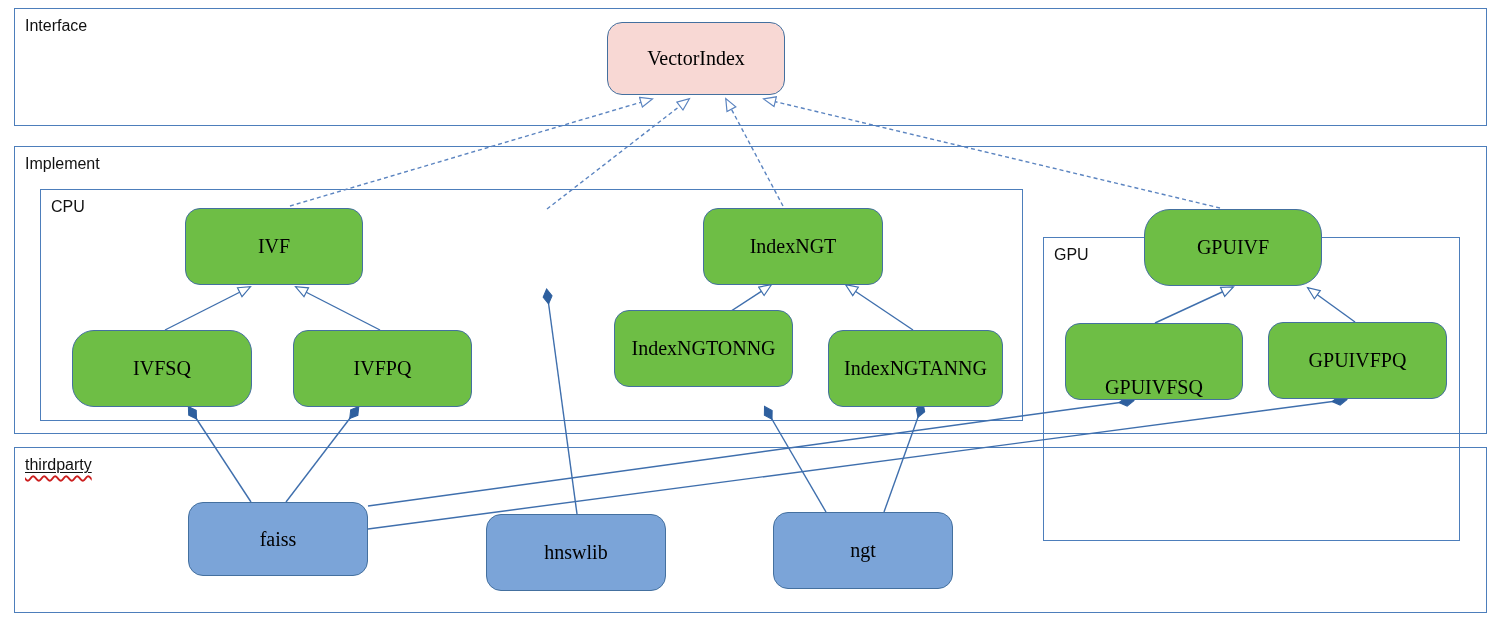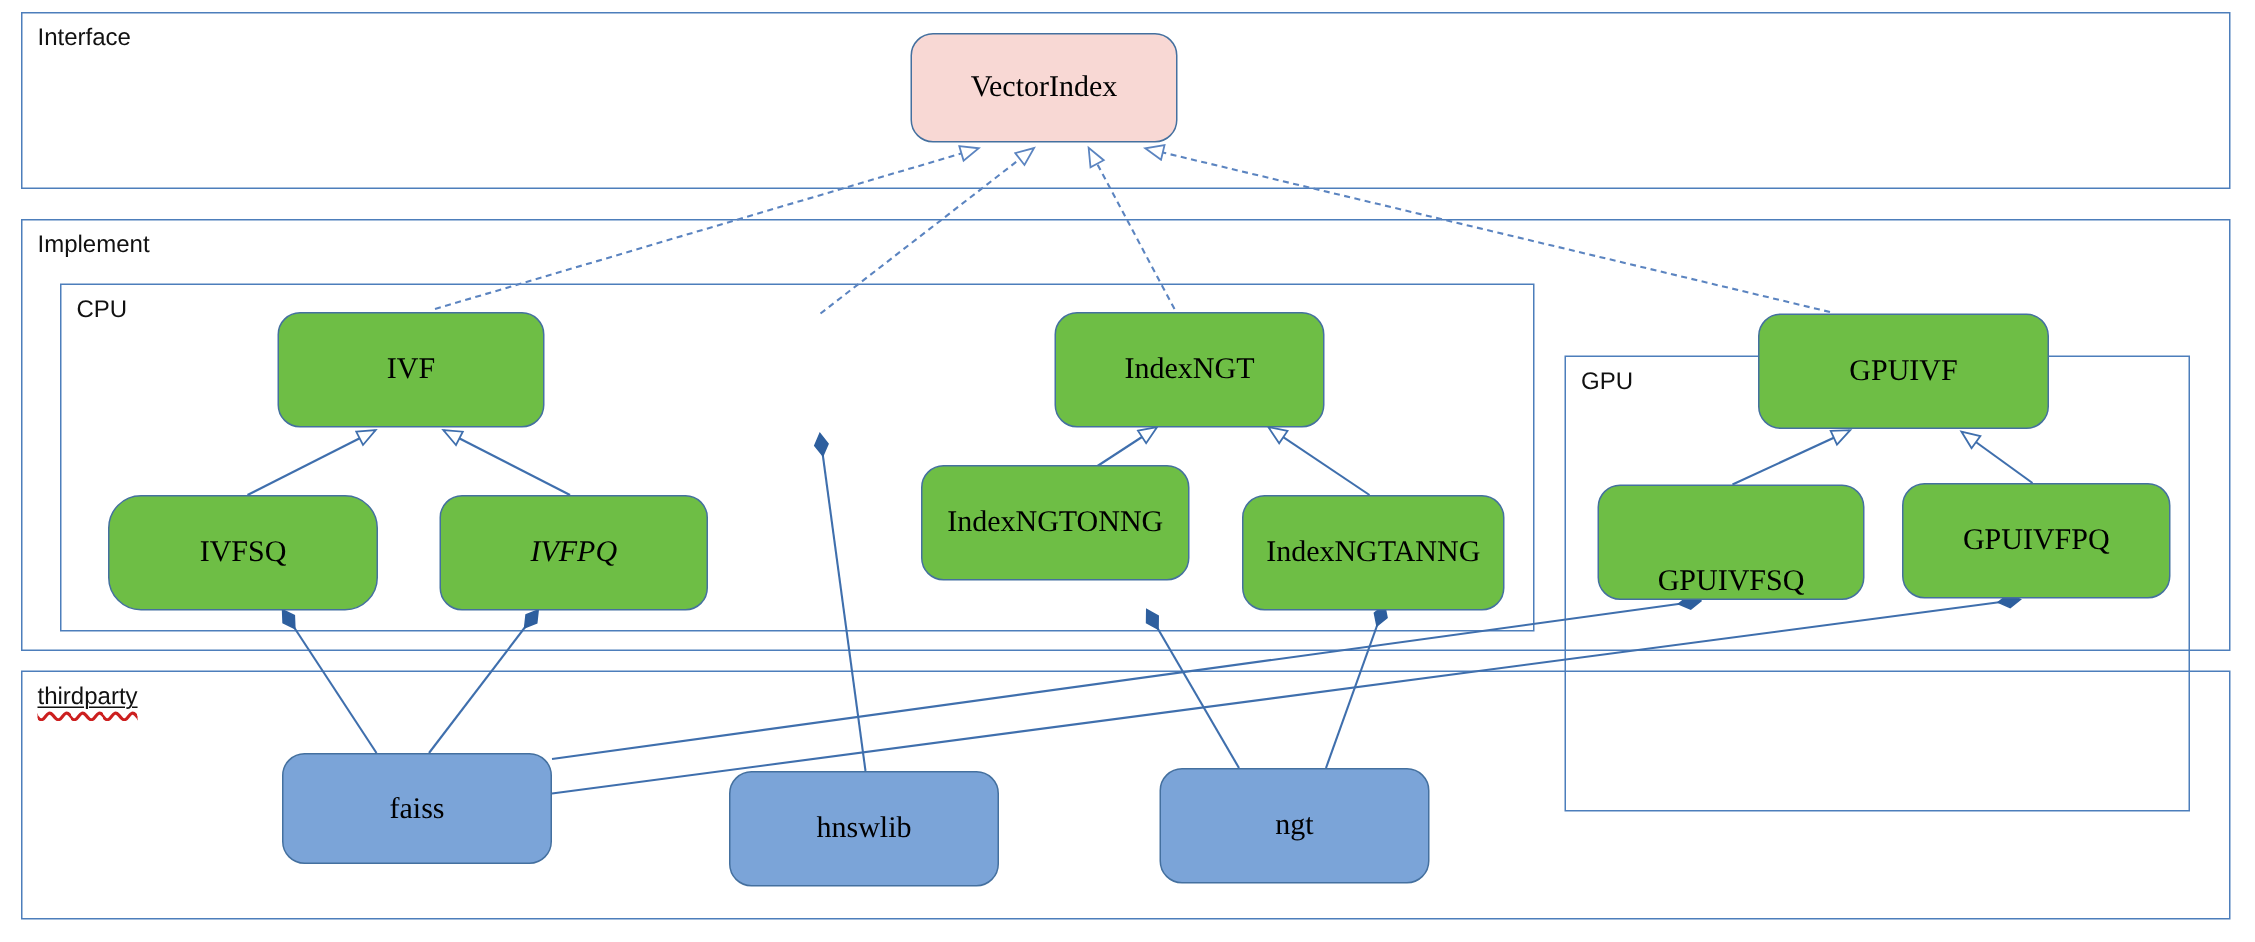--- a/index.html
+++ b/index.html
@@ -99,31 +99,31 @@
   <div class="node green" style="left:185px;top:208px;width:178px;height:77px;">
       <span>IVF</span>
     </div>
   <div class="node green" style="left:703px;top:208px;width:180px;height:77px;">
       <span>IndexNGT</span>
     </div>
 
   <div class="node green" style="left:72px;top:330px;width:180px;height:77px;border-radius:22px;">
       <span>IVFSQ</span>
     </div>
-  <div class="node green" style="left:293px;top:330px;width:179px;height:77px;font-style:italic;">
+  <div class="node green" style="left:293px;top:330px;width:179px;height:77px;">
       <span>IVFPQ</span>
     </div>
   <div class="node green" style="left:614px;top:310px;width:179px;height:77px;">
       <span>IndexNGTONNG</span>
     </div>
   <div class="node green" style="left:828px;top:330px;width:175px;height:77px;">
       <span>IndexNGTANNG</span>
     </div>
 
-  <div class="node green" style="left:1172px;top:209px;width:194px;height:77px;">
+  <div class="node green" style="left:1144px;top:209px;width:178px;height:77px;border-radius:26px;">
       <span>GPUIVF</span>
     </div>
   <div class="node green" style="left:1065px;top:323px;width:178px;height:77px;align-items:flex-end;">
       <span>GPUIVFSQ</span>
     </div>
   <div class="node green" style="left:1268px;top:322px;width:179px;height:77px;">
       <span>GPUIVFPQ</span>
     </div>
 
   <div class="node blue" style="left:188px;top:502px;width:180px;height:74px;">

